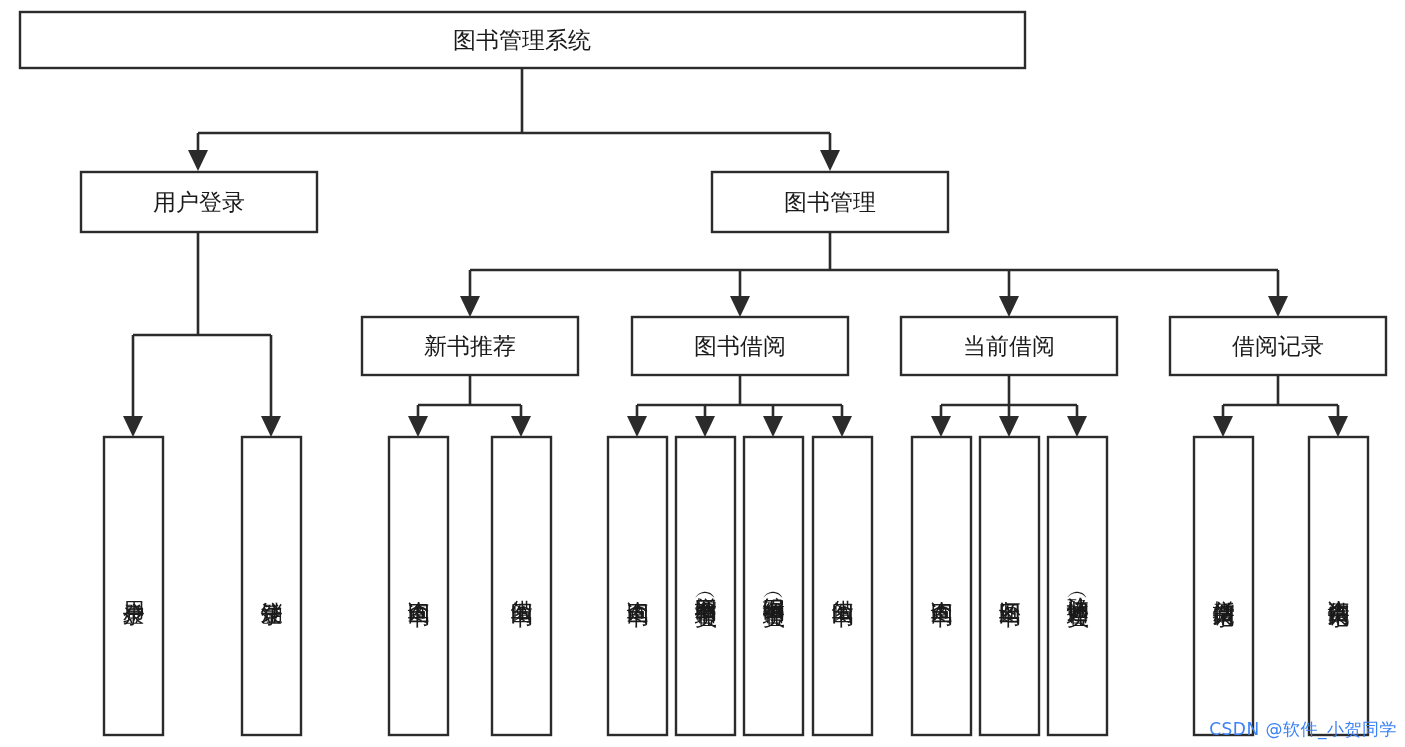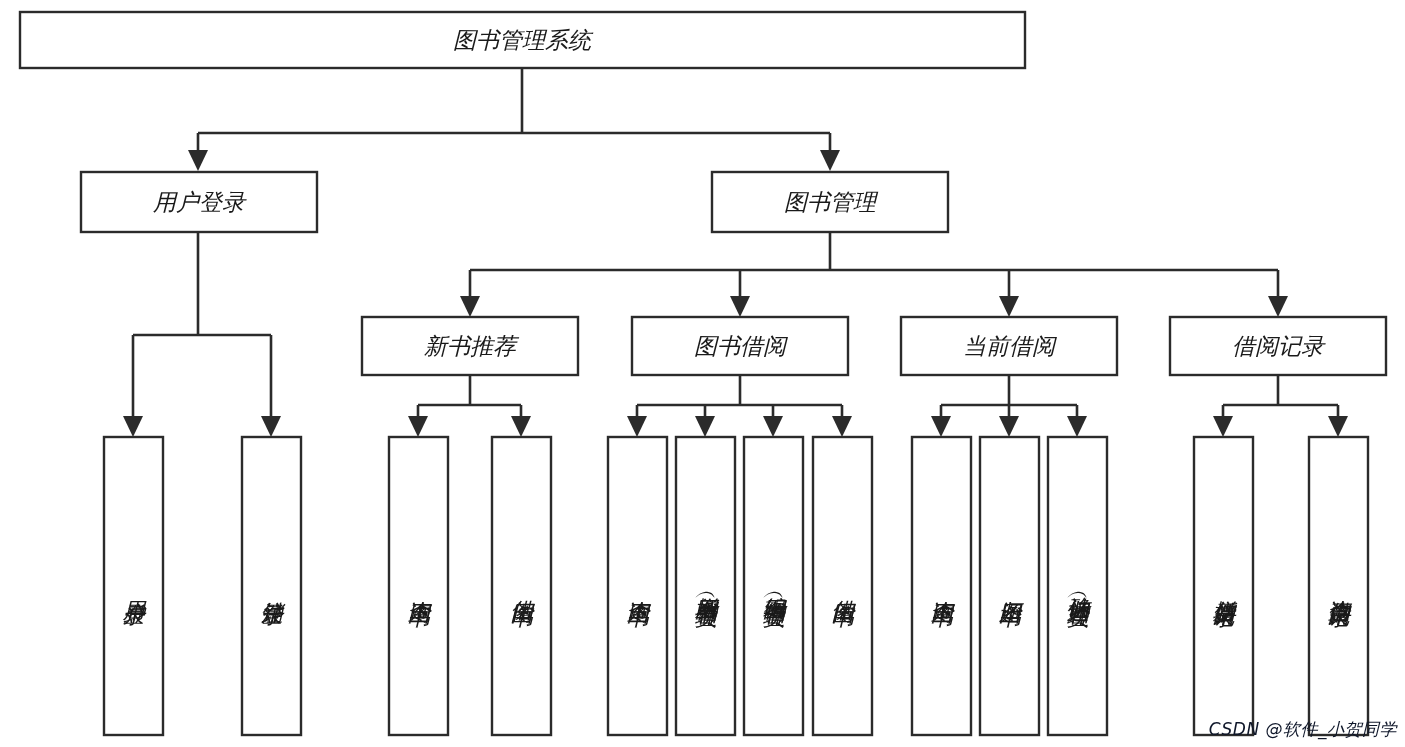--- a/index.html
+++ b/index.html
@@ -12,21 +12,20 @@
     height: 747px;
     font-family: "DejaVu Sans", "Liberation Sans", sans-serif;
     overflow: hidden;
     position: relative;
   }
   #diagram-root {
     position: relative;
     width: 1405px;
     height: 747px;
     background: #ffffff;
-    font-style: italic;
   }
   svg.diagram-svg {
     position: absolute;
     left: 0;
     top: 0;
     width: 1405px;
     height: 747px;
   }
   .node-box {
     fill: #ffffff;
@@ -64,21 +63,21 @@
     justify-content: center;
     white-space: nowrap;
     pointer-events: none;
   }
   .watermark {
     position: absolute;
     right: 8px;
     bottom: 6px;
     font-family: "DejaVu Sans", "Liberation Sans", sans-serif;
     font-size: 17px;
-    color: #0f172a;
+    color: #3b82f6;
     letter-spacing: 0.5px;
     white-space: nowrap;
     margin-left: 32px;
   }
 </style>
 </head>
 <body>
 
 <div id="diagram-root">
 

